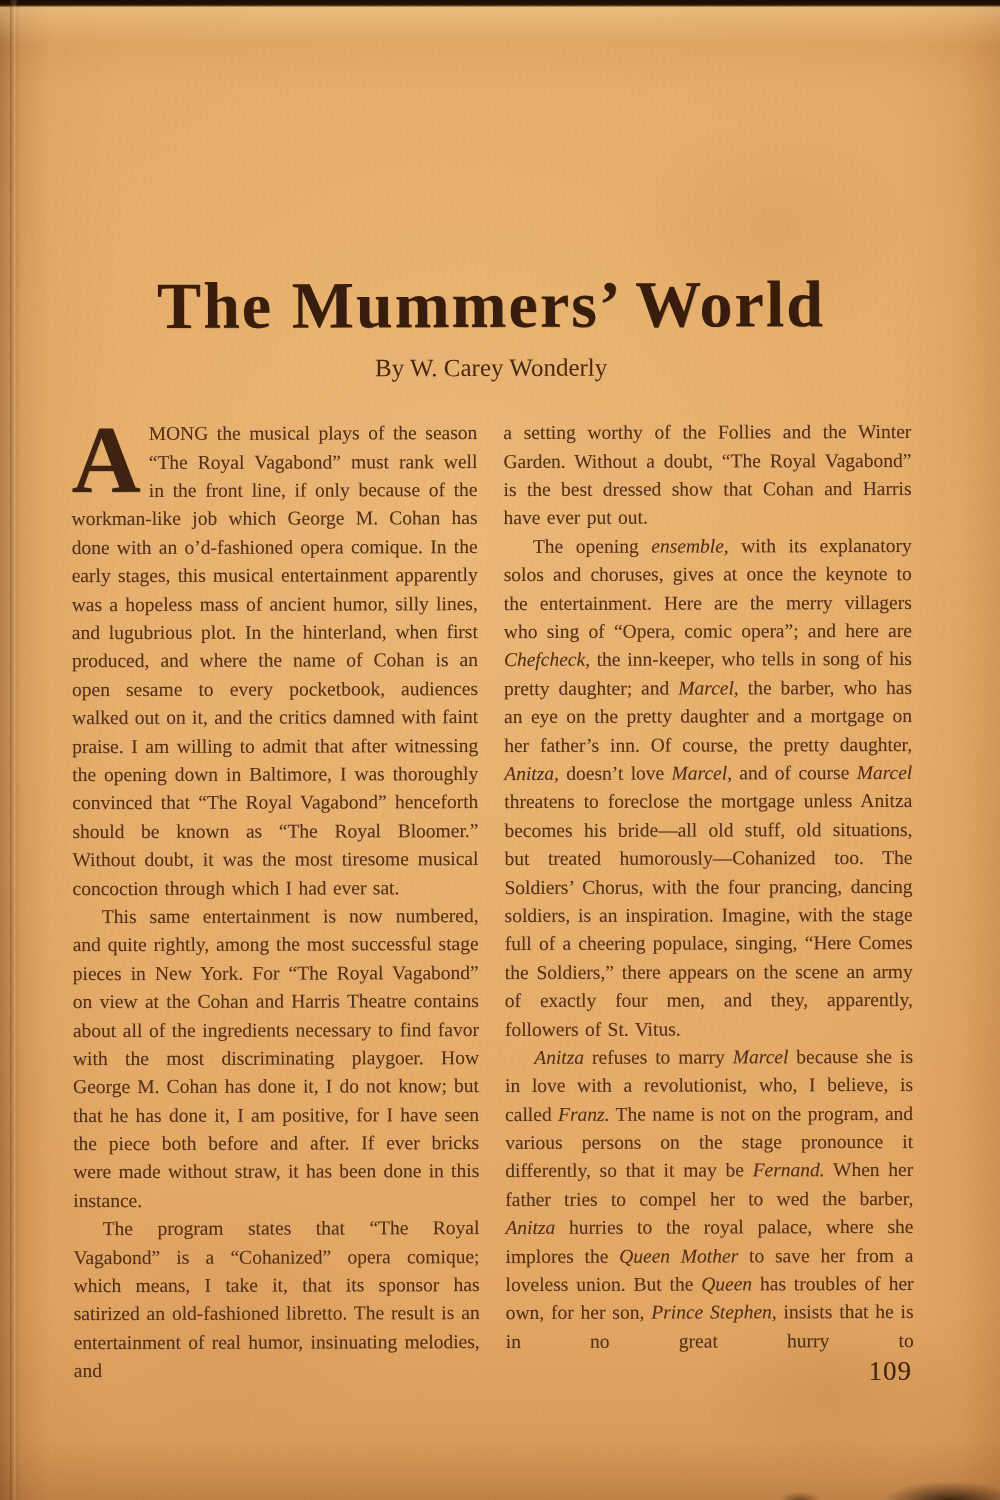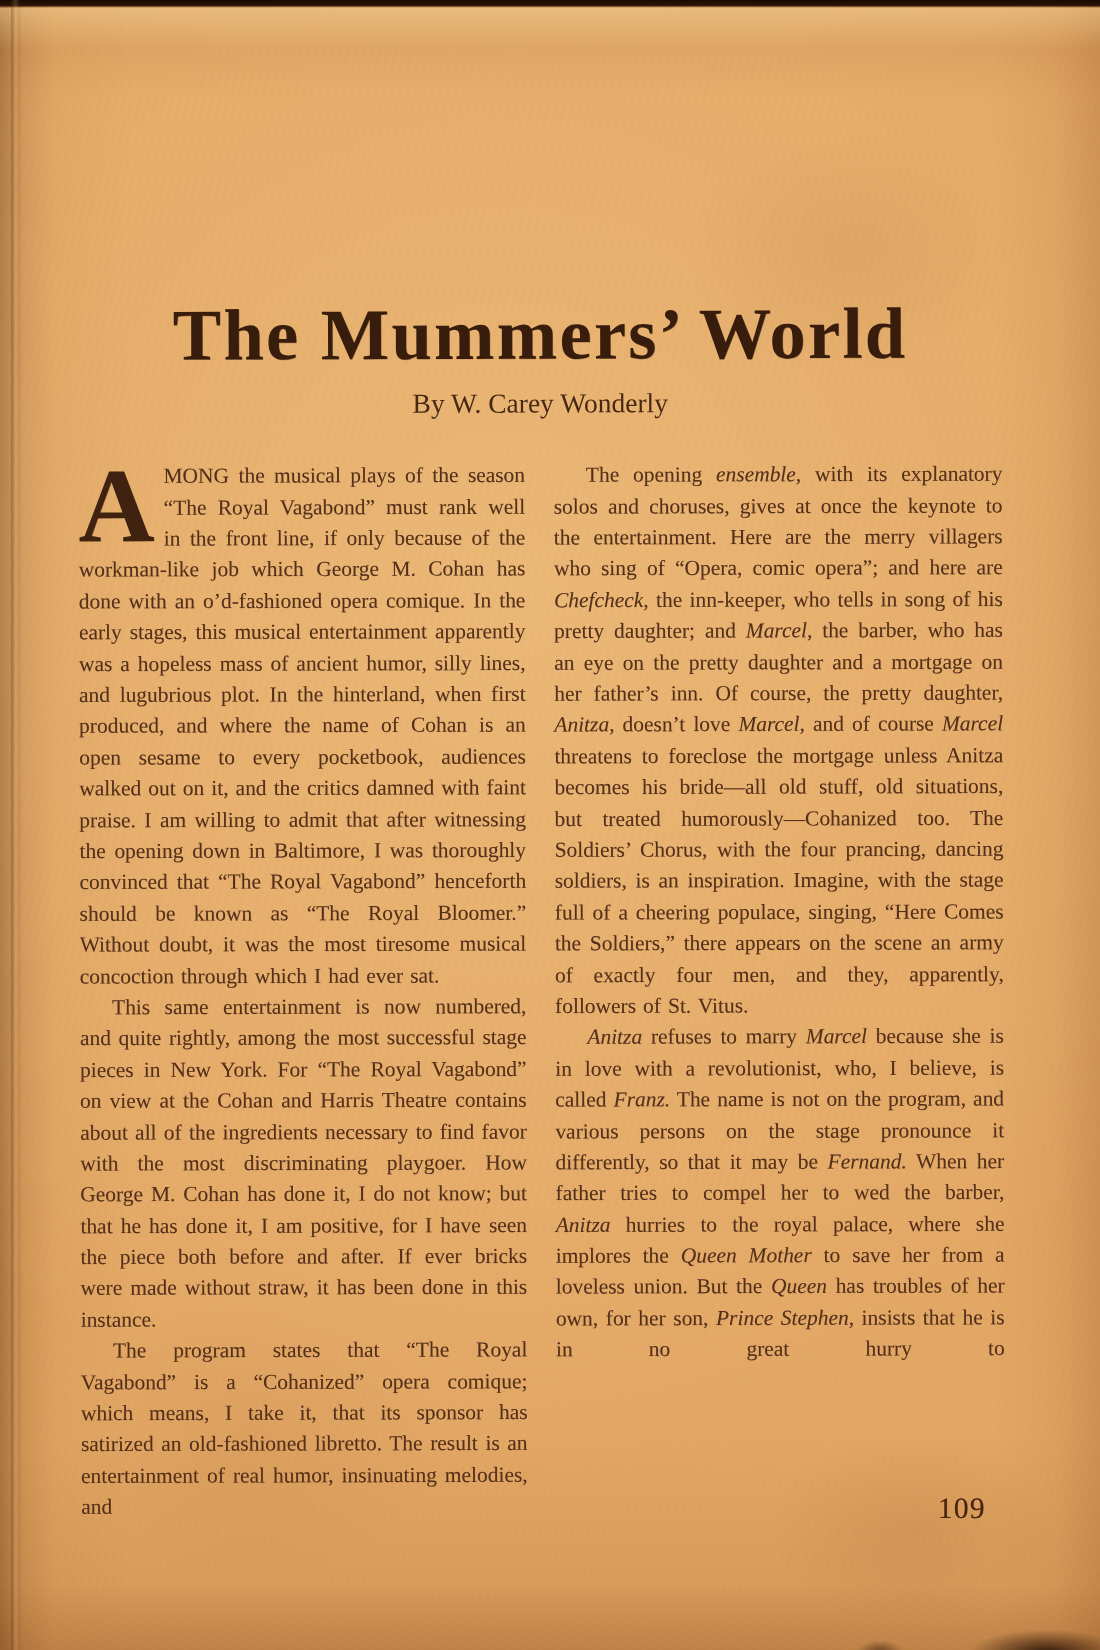--- a/index.html
+++ b/index.html
@@ -65,21 +65,21 @@
     text-shadow:0.2px 0.2px 0 rgba(86,50,25,0.3);
   }
   .para.indent{text-indent:1.5em;}
   .para.fill{text-align-last:justify;}
   .para em{}
   .dropcap{
     float:left;font-size:96px;line-height:76px;font-weight:bold;
     padding:2px 8px 0 0;color:#3f220f;text-shadow:0.4px 0.4px 0 rgba(56,29,12,0.35);
   }
   .page-number{
-    position:absolute;top:1356px;right:104px;
+    position:absolute;top:1356px;right:88px;
     font-size:27px;color:#44250f;letter-spacing:1px;
     text-shadow:0.3px 0.3px 0 rgba(56,29,12,0.35);
   }
 </style>
 </head>
 <body>
 
 <div class="paper"></div>
 <div class="grain"></div>
 <div class="top-edge"></div>
@@ -94,19 +94,20 @@
 <div class="content">
   <h1 class="title">The Mummers’ World</h1>
   <div class="byline">By W. Carey Wonderly</div>
   <div class="cols">
     <div class="col left">
         <p class="para"><span class="dropcap">A</span><span>MONG the musical plays of the season “The Royal Vagabond” must rank well in the front line, if only because of the workman-like job which George M. Cohan has done with an o’d-fashioned opera comique. In the early stages, this musical entertainment apparently was a hopeless mass of ancient humor, silly lines, and lugubrious plot. In the hinterland, when first produced, and where the name of Cohan is an open sesame to every pocketbook, audiences walked out on it, and the critics damned with faint praise. I am willing to admit that after witnessing the opening down in Baltimore, I was thoroughly convinced that “The Royal Vagabond” henceforth should be known as “The Royal Bloomer.” Without doubt, it was the most tiresome musical concoction through which I had ever sat.</span></p>
         <p class="para indent"><span>This same entertainment is now numbered, and quite rightly, among the most successful stage pieces in New York. For “The Royal Vagabond” on view at the Cohan and Harris Theatre contains about all of the ingredients necessary to find favor with the most discriminating playgoer. How George M. Cohan has done it, I do not know; but that he has done it, I am positive, for I have seen the piece both before and after. If ever bricks were made without straw, it has been done in this instance.</span></p>
         <p class="para indent fill"><span>The program states that “The Royal Vagabond” is a “Cohanized” opera comique; which means, I take it, that its sponsor has satirized an old-fashioned libretto. The result is an entertainment of real humor, insinuating melodies, and</span></p>
       </div>
     <div class="col right">
+        <p class="para"><span>a setting worthy of the Follies and the Winter Garden. Without a doubt, “The Royal Vagabond” is the best dressed show that Cohan and Harris have ever put out.</span></p>
         <p class="para indent"><span>The opening </span><em>ensemble,</em><span> with its explanatory solos and choruses, gives at once the keynote to the entertainment. Here are the merry villagers who sing of “Opera, comic opera”; and here are </span><em>Chefcheck,</em><span> the inn-keeper, who tells in song of his pretty daughter; and </span><em>Marcel,</em><span> the barber, who has an eye on the pretty daughter and a mortgage on her father’s inn. Of course, the pretty daughter, </span><em>Anitza,</em><span> doesn’t love </span><em>Marcel,</em><span> and of course </span><em>Marcel</em><span> threatens to foreclose the mortgage unless Anitza becomes his bride—all old stuff, old situations, but treated humorously—Cohanized too. The Soldiers’ Chorus, with the four prancing, dancing soldiers, is an inspiration. Imagine, with the stage full of a cheering populace, singing, “Here Comes the Soldiers,” there appears on the scene an army of exactly four men, and they, apparently, followers of St. Vitus.</span></p>
         <p class="para indent fill"><em>Anitza</em><span> refuses to marry </span><em>Marcel</em><span> because she is in love with a revolutionist, who, I believe, is called </span><em>Franz.</em><span> The name is not on the program, and various persons on the stage pronounce it differently, so that it may be </span><em>Fernand.</em><span> When her father tries to compel her to wed the barber, </span><em>Anitza</em><span> hurries to the royal palace, where she implores the </span><em>Queen Mother</em><span> to save her from a loveless union. But the </span><em>Queen</em><span> has troubles of her own, for her son, </span><em>Prince Stephen,</em><span> insists that he is in no great hurry to</span></p>
       </div>
   </div>
 </div>
 
 <div class="page-number">109</div>
 
 </body></html>

